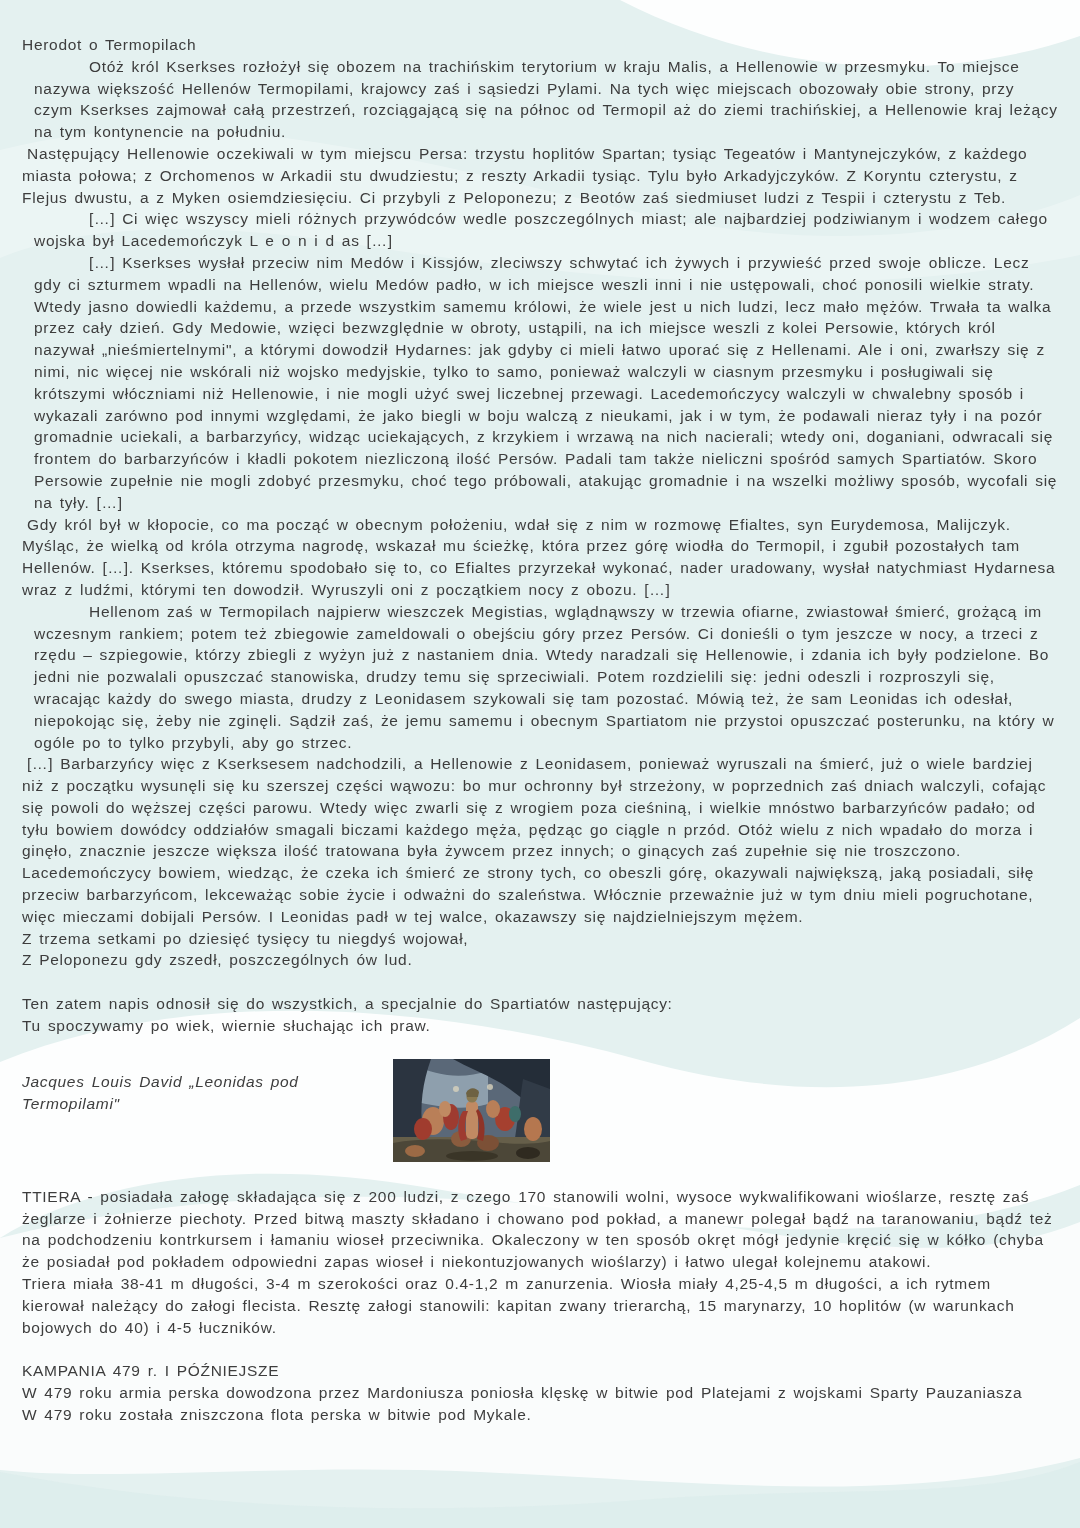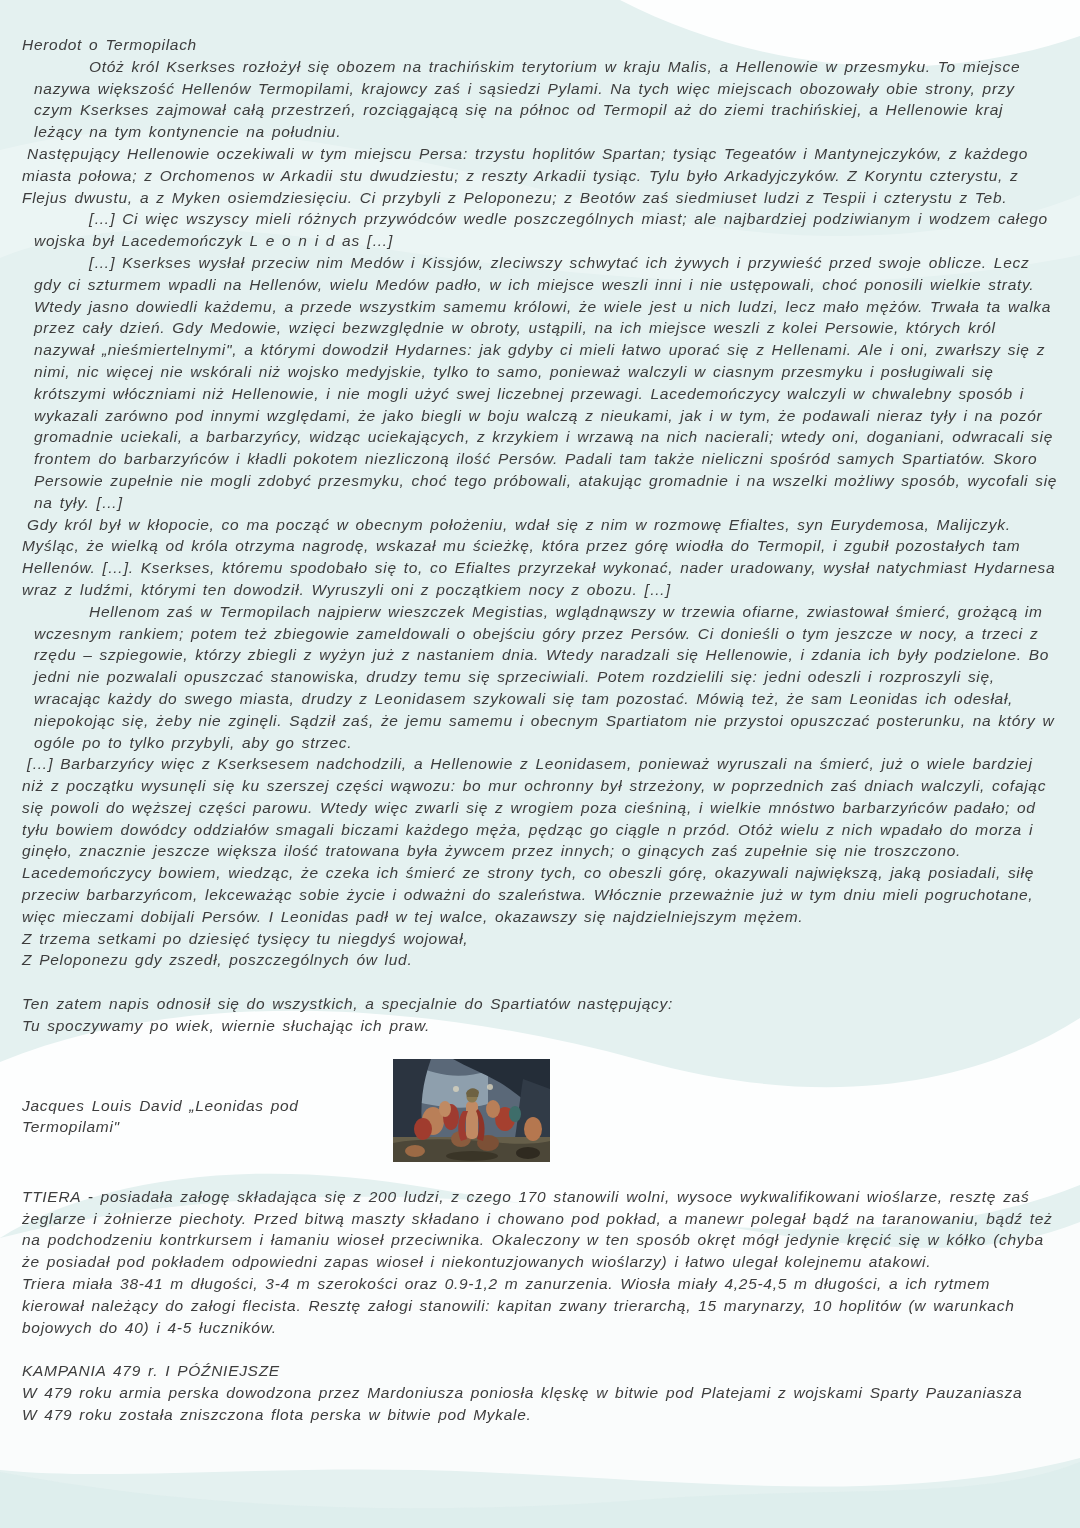--- a/index.html
+++ b/index.html
@@ -11,28 +11,28 @@
   #bg-waves{position:absolute;inset:0;width:1080px;height:1528px;z-index:0;}
   .doc{
     position:relative;z-index:1;
     padding:34px 22px 0 22px;
     color:#3d3d3d;
     font-size:15.5px;
     line-height:21.8px;
     letter-spacing:0.7px;
     word-spacing:2px;
   }
-  .blk{margin:0;font-style:italic;}
+  .blk{margin:0;}
   .body-ind{text-indent:55px;margin-left:12px;}
   .body-ind-sm{text-indent:5px;}
   .verse{}
   .plain{}
   .gap{height:22px;}
   .image-row{
-    display:flex;align-items:center;margin:0 0 24px 0;
+    display:flex;align-items:flex-start;margin:0 0 24px 0;
   }
   .image-row .caption{
     width:371px;flex:0 0 auto;font-style:italic;padding-top:12px;
   }
   .painting{
     width:157px;height:103px;flex:0 0 auto;display:block;
   }
 </style>
 </head>
 <body>
@@ -93,19 +93,19 @@
       <ellipse cx="79" cy="97" rx="26" ry="5" fill="#3a3527"></ellipse>
       <ellipse cx="22" cy="92" rx="10" ry="6" fill="#9c6a45"></ellipse>
       <ellipse cx="135" cy="94" rx="12" ry="6" fill="#2f2a20"></ellipse>
       <circle cx="63" cy="30" r="3" fill="#d8d2bd" opacity="0.8"></circle>
       <circle cx="97" cy="28" r="3" fill="#d8d2bd" opacity="0.8"></circle>
     </svg>
   </div>
 
   <div id="part2">
       <p class="blk plain">TTIERA - posiadała załogę składająca się z 200 ludzi, z czego 170 stanowili wolni, wysoce wykwalifikowani wioślarze, resztę zaś żeglarze i żołnierze piechoty. Przed bitwą maszty składano i chowano pod pokład, a manewr polegał bądź na taranowaniu, bądź też na podchodzeniu kontrkursem i łamaniu wioseł przeciwnika. Okaleczony w ten sposób okręt mógł jedynie kręcić się w kółko (chyba że posiadał pod pokładem odpowiedni zapas wioseł i niekontuzjowanych wioślarzy) i łatwo ulegał kolejnemu atakowi.</p>
-      <p class="blk plain">Triera miała 38-41 m długości, 3-4 m szerokości oraz 0.9-1,2 m zanurzenia. Wiosła miały 4,25-4,5 m długości, a ich rytmem kierował należący do załogi flecista. Resztę załogi stanowili: kapitan zwany trierarchą, 15 marynarzy, 10 hoplitów (w warunkach bojowych do 40) i 4-5 łuczników.</p>
+      <p class="blk plain">Triera miała 38-41 m długości, 3-4 m szerokości oraz 0.4-1,2 m zanurzenia. Wiosła miały 4,25-4,5 m długości, a ich rytmem kierował należący do załogi flecista. Resztę załogi stanowili: kapitan zwany trierarchą, 15 marynarzy, 10 hoplitów (w warunkach bojowych do 40) i 4-5 łuczników.</p>
       <p class="blk gap"></p>
       <p class="blk plain">KAMPANIA 479 r. I PÓŹNIEJSZE</p>
       <p class="blk plain">W 479 roku armia perska dowodzona przez Mardoniusza poniosła klęskę w bitwie pod Platejami z wojskami Sparty Pauzaniasza</p>
       <p class="blk plain">W 479 roku została zniszczona flota perska w bitwie pod Mykale.</p>
     </div>
 </div>
 
 </body></html>

